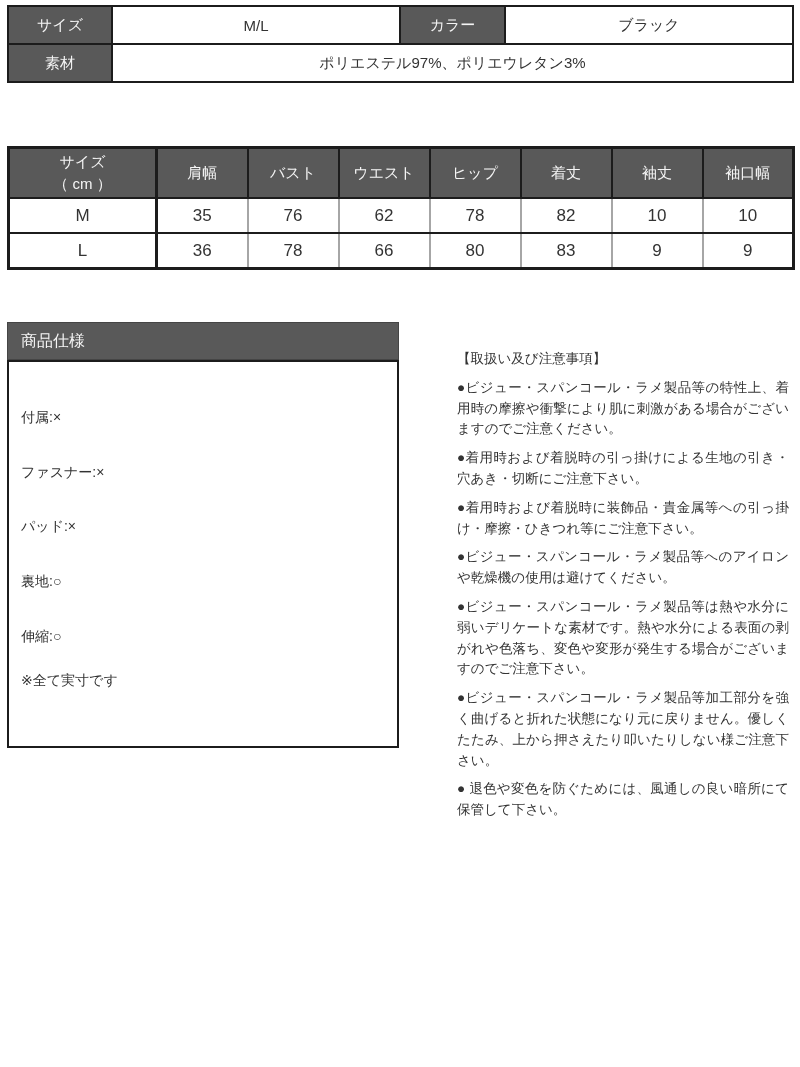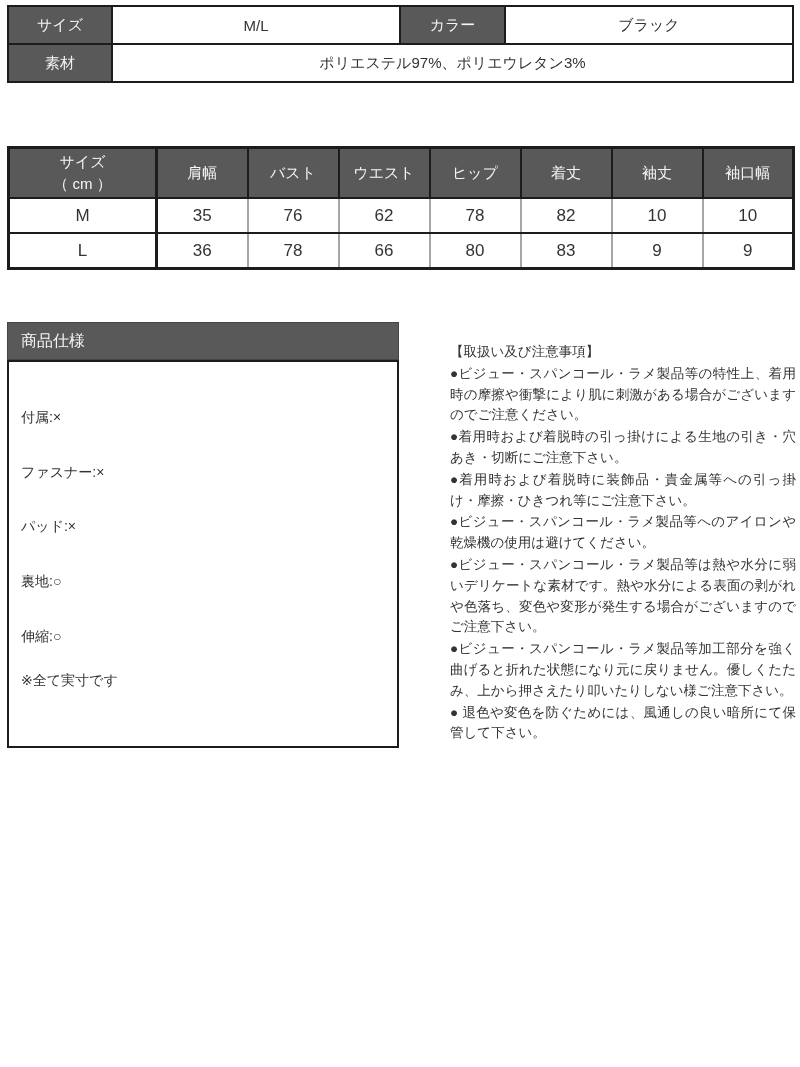--- a/index.html
+++ b/index.html
@@ -68,21 +68,21 @@
     background:#ffffff;
   }
   .spec-line{white-space:pre;margin-top:33px;}
   .spec-note{margin-top:22px;}
 
   
   .notices{
     position:absolute;left:449px;top:341px;width:348px;
     font-size:13.5px;line-height:20.8px;color:#333333;
   }
-  .notices p{margin:1px;padding:0;text-align:justify;}
+  .notices p{margin:8px;padding:0;text-align:justify;}
 </style>
 </head>
 <body>
 
 <div class="page">
 
   <table class="info-table">
     <colgroup>
       <col style="width:104px">
         <col style="width:288px">

